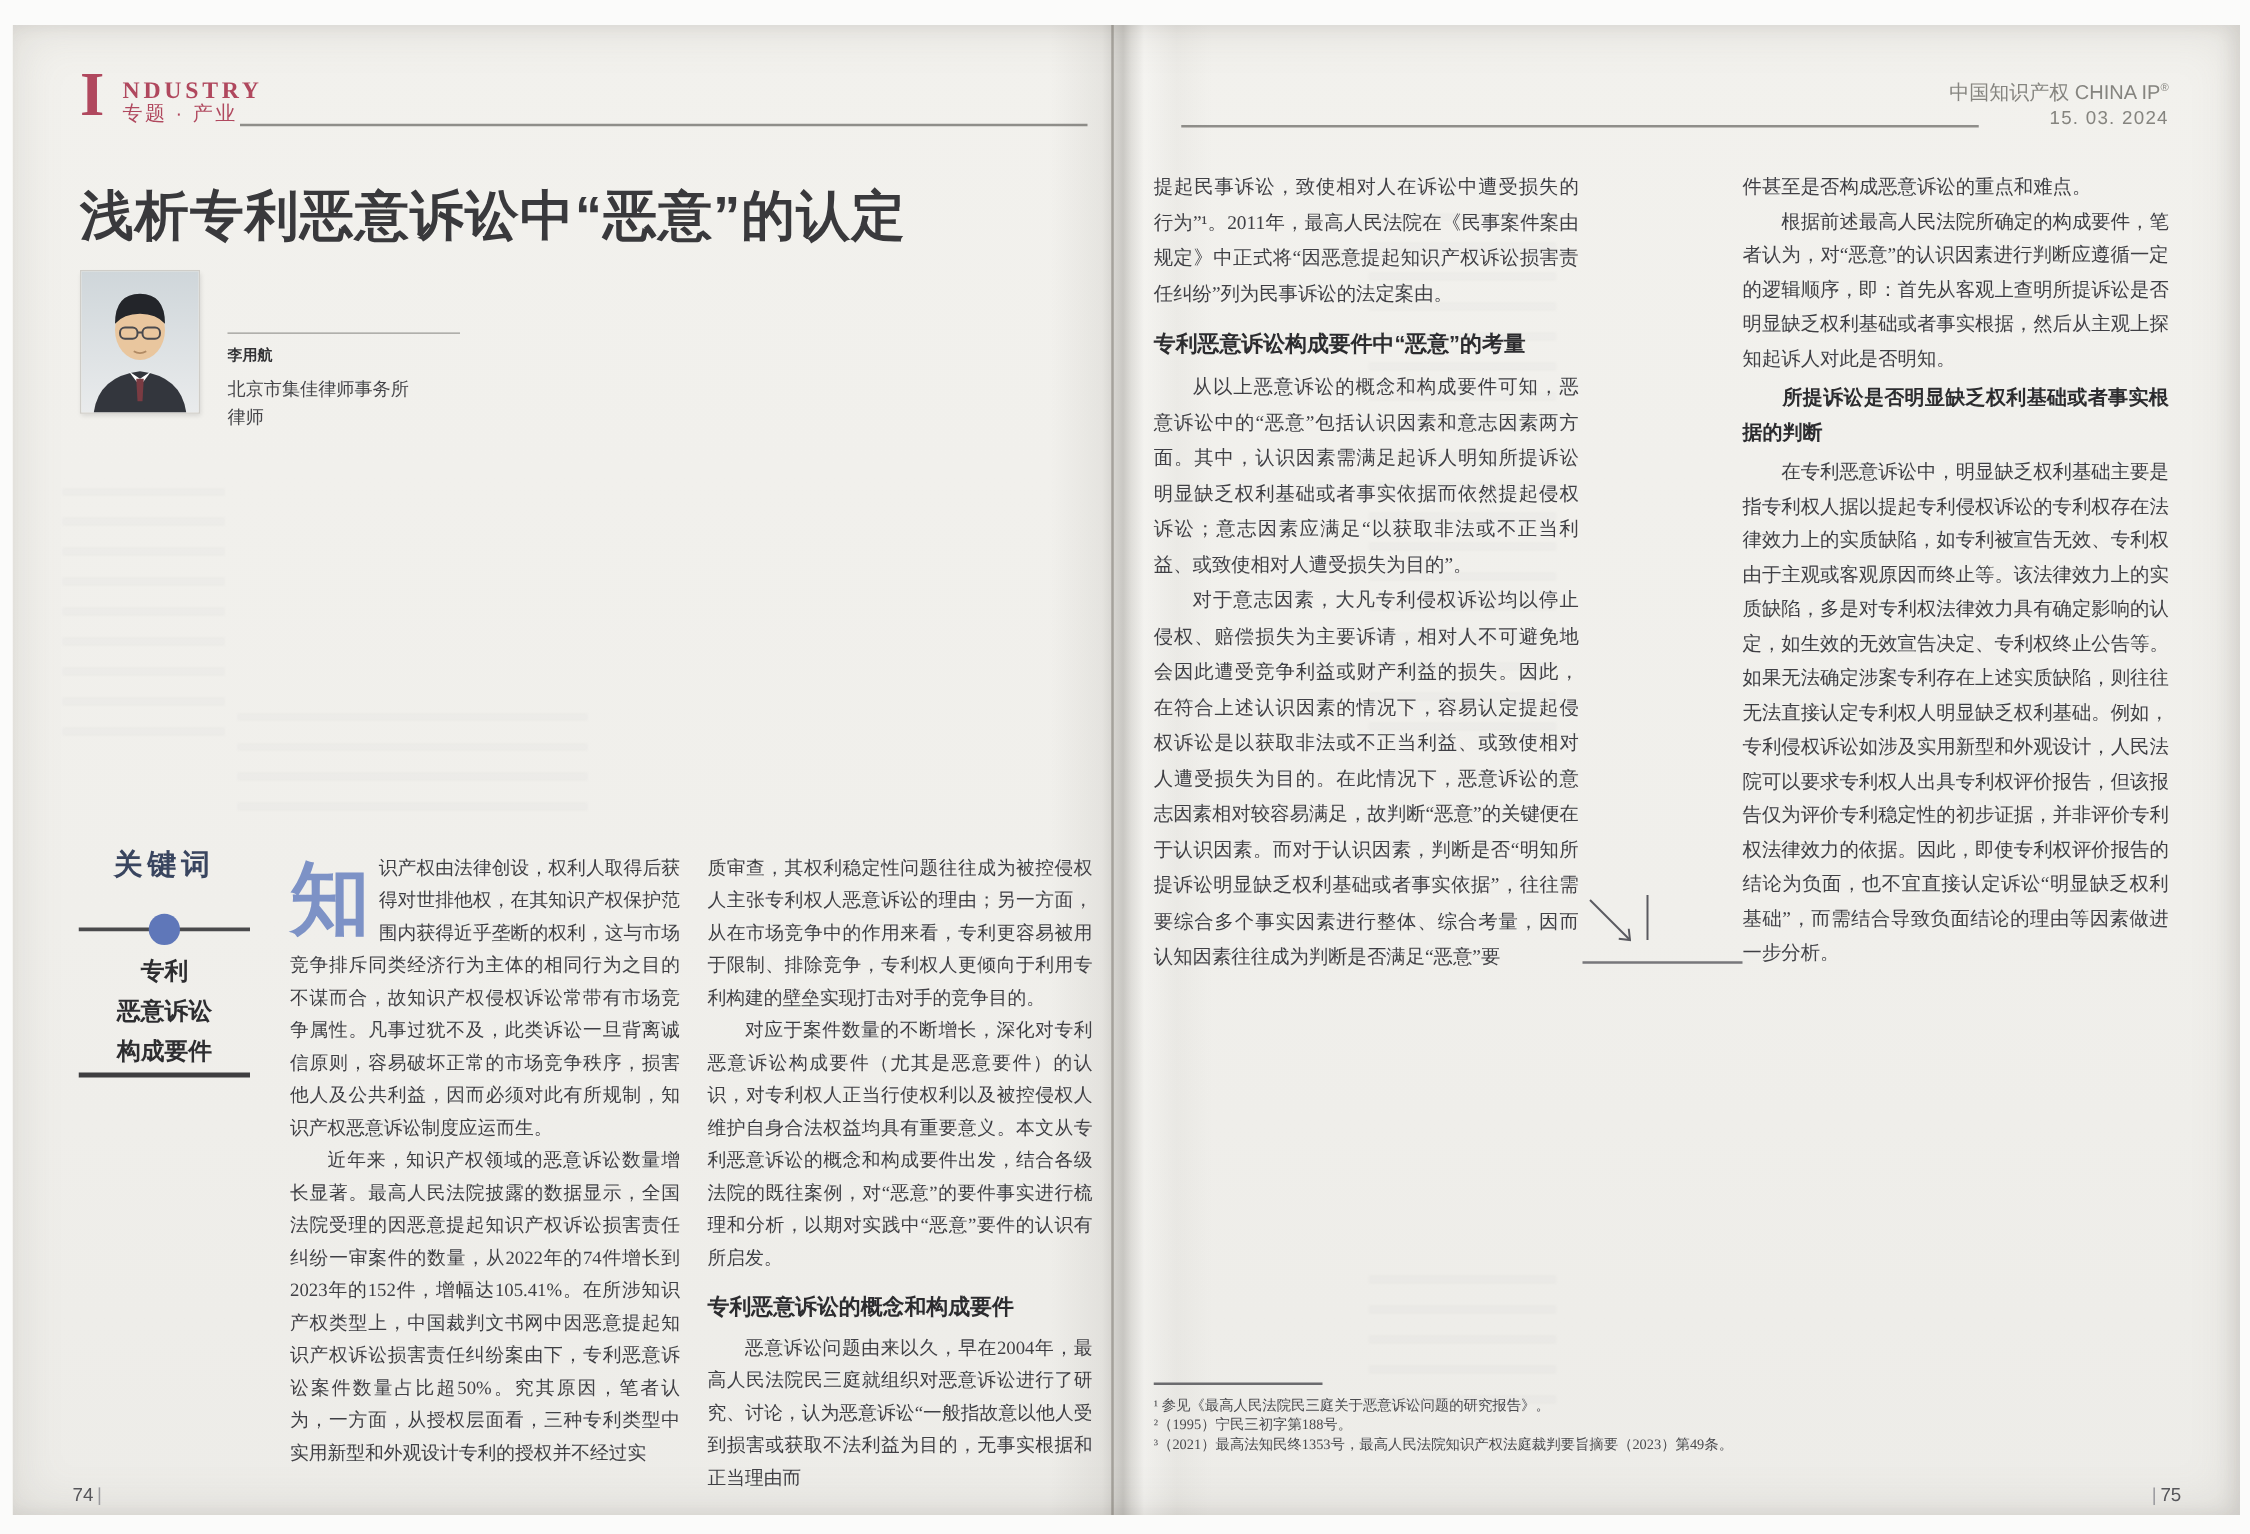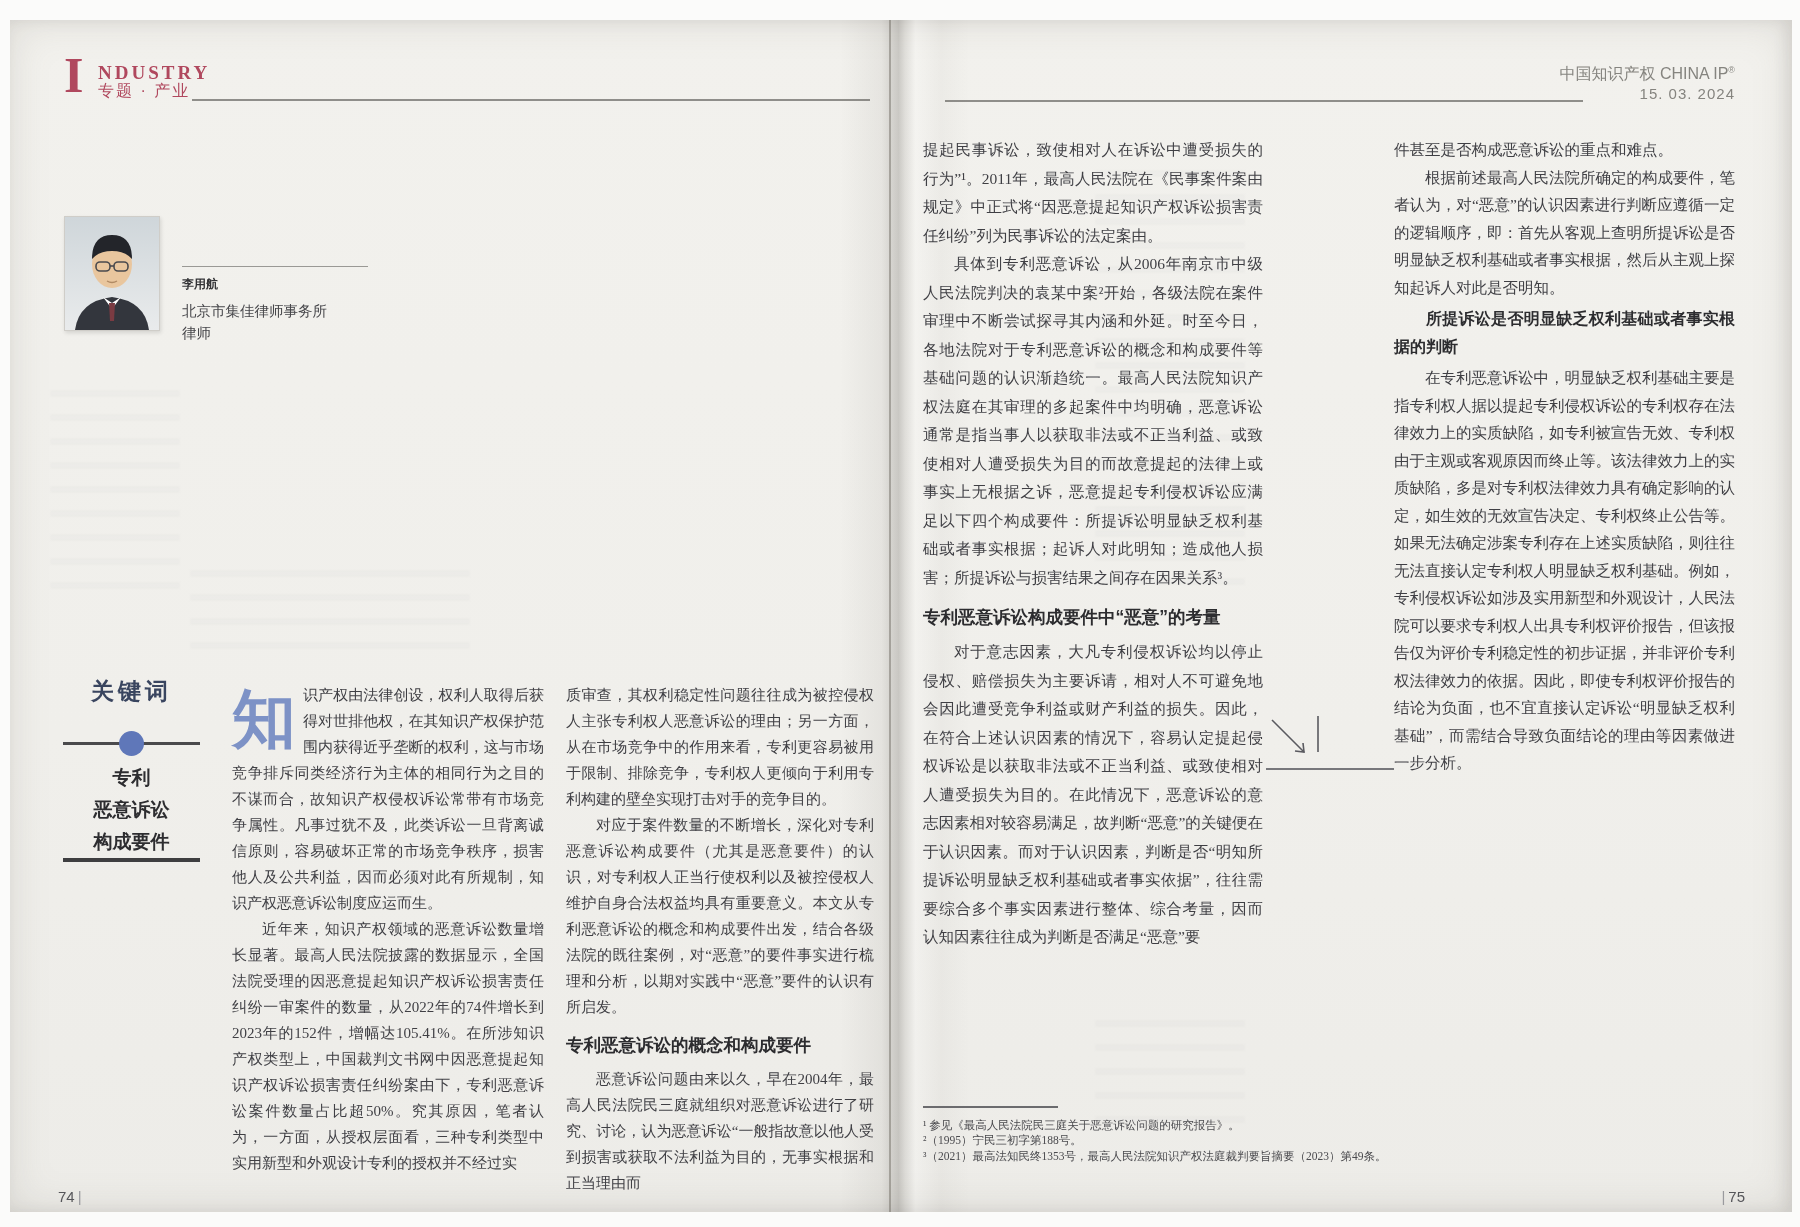--- a/index.html
+++ b/index.html
@@ -98,20 +98,21 @@
     <div class="abs hdr-word">NDUSTRY</div>
     <div class="abs hdr-sub">专题 · 产业</div>
     <div class="abs rule hdr-rule-left"></div>
 
     <div class="abs rule hdr-rule-right"></div>
     <div class="abs brand-block">
       <div class="brand-line"><span>中国知识产权 CHINA IP</span><sup>®</sup></div>
       <div class="brand-date">15. 03. 2024</div>
     </div>
 
+    <div class="abs title">浅析专利恶意诉讼中“恶意”的认定</div>
 
     <div class="abs photo">
       <svg width="94" height="113" viewBox="0 0 94 113" xmlns="http://www.w3.org/2000/svg">
         <defs>
           <linearGradient id="bg" x1="0" y1="0" x2="0" y2="1">
             <stop offset="0" stop-color="#cfd6da"></stop>
               <stop offset="1" stop-color="#e9ebec"></stop>
           </linearGradient>
         </defs>
         <rect width="94" height="113" fill="url(#bg)"></rect>
@@ -154,22 +155,22 @@
       <p class="indent">对应于案件数量的不断增长，深化对专利恶意诉讼构成要件（尤其是恶意要件）的认识，对专利权人正当行使权利以及被控侵权人维护自身合法权益均具有重要意义。本文从专利恶意诉讼的概念和构成要件出发，结合各级法院的既往案例，对“恶意”的要件事实进行梳理和分析，以期对实践中“恶意”要件的认识有所启发。</p>
       <p class="heading">专利恶意诉讼的概念和构成要件</p>
       <p class="indent">恶意诉讼问题由来以久，早在2004年，最高人民法院民三庭就组织对恶意诉讼进行了研究、讨论，认为恶意诉讼“一般指故意以他人受到损害或获取不法利益为目的，无事实根据和正当理由而</p>
     </div>
 
     <div class="fold"></div>
     <div class="fold-line"></div>
 
     <div class="abs col rcol1">
       <p>提起民事诉讼，致使相对人在诉讼中遭受损失的行为”¹。2011年，最高人民法院在《民事案件案由规定》中正式将“因恶意提起知识产权诉讼损害责任纠纷”列为民事诉讼的法定案由。</p>
-      <p class="indent">具体到专利恶意诉讼，从2006年南京市中级人民法院判决的袁某中案²开始，各级法院在案件审理中不断尝试探寻其内涵和外延。时至今日，各地法院对于专利恶意诉讼的概念和构成要件等基础问题的认识渐趋统一。最高人民法院知识产权法庭在其审理的多起案件中均明确，恶意诉讼通常是指当事人以获取非法或不正当利益、或致使相对人遭受损失为目的而故意提起的法律上或事实上无根据之诉，恶意提起专利侵权诉讼应满足以下四个构成要件：所提诉讼明显缺乏权利基础或者事实根据；起诉人对此明知；造成他人损害；所提诉讼与损害结果之间存在因果关系³。</p>
       <p class="heading">专利恶意诉讼构成要件中“恶意”的考量</p>
+      <p class="indent">从以上恶意诉讼的概念和构成要件可知，恶意诉讼中的“恶意”包括认识因素和意志因素两方面。其中，认识因素需满足起诉人明知所提诉讼明显缺乏权利基础或者事实依据而依然提起侵权诉讼；意志因素应满足“以获取非法或不正当利益、或致使相对人遭受损失为目的”。</p>
       <p class="indent">对于意志因素，大凡专利侵权诉讼均以停止侵权、赔偿损失为主要诉请，相对人不可避免地会因此遭受竞争利益或财产利益的损失。因此，在符合上述认识因素的情况下，容易认定提起侵权诉讼是以获取非法或不正当利益、或致使相对人遭受损失为目的。在此情况下，恶意诉讼的意志因素相对较容易满足，故判断“恶意”的关键便在于认识因素。而对于认识因素，判断是否“明知所提诉讼明显缺乏权利基础或者事实依据”，往往需要综合多个事实因素进行整体、综合考量，因而认知因素往往成为判断是否满足“恶意”要</p>
     </div>
 
     <div class="abs pullquote">
       <svg width="62" height="44" viewBox="0 0 62 44" xmlns="http://www.w3.org/2000/svg">
         <line x1="6" y1="4" x2="38" y2="36" stroke="#5a5a60" stroke-width="1.6"></line>
         <polyline points="29,35 38,36 37,27" fill="none" stroke="#5a5a60" stroke-width="1.6"></polyline>
         <line x1="52" y1="0" x2="52" y2="36" stroke="#5a5a60" stroke-width="1.6"></line>
       </svg>
       <div class="pq-rule"></div>

